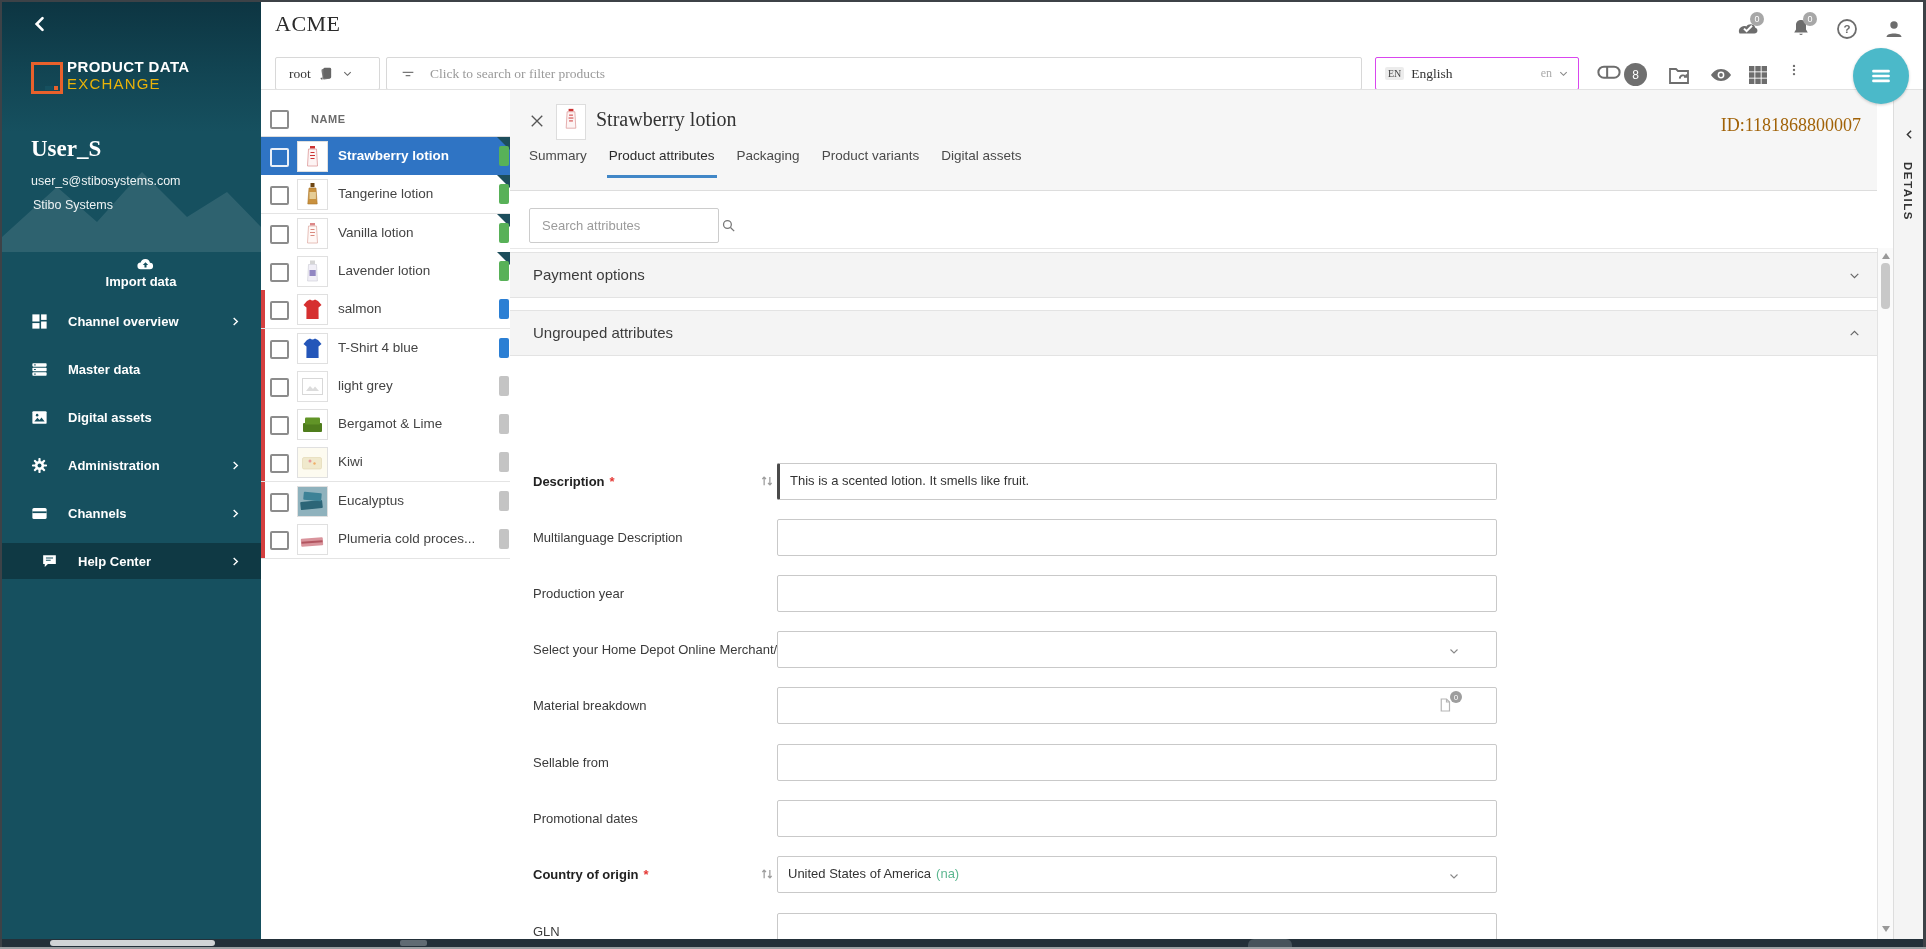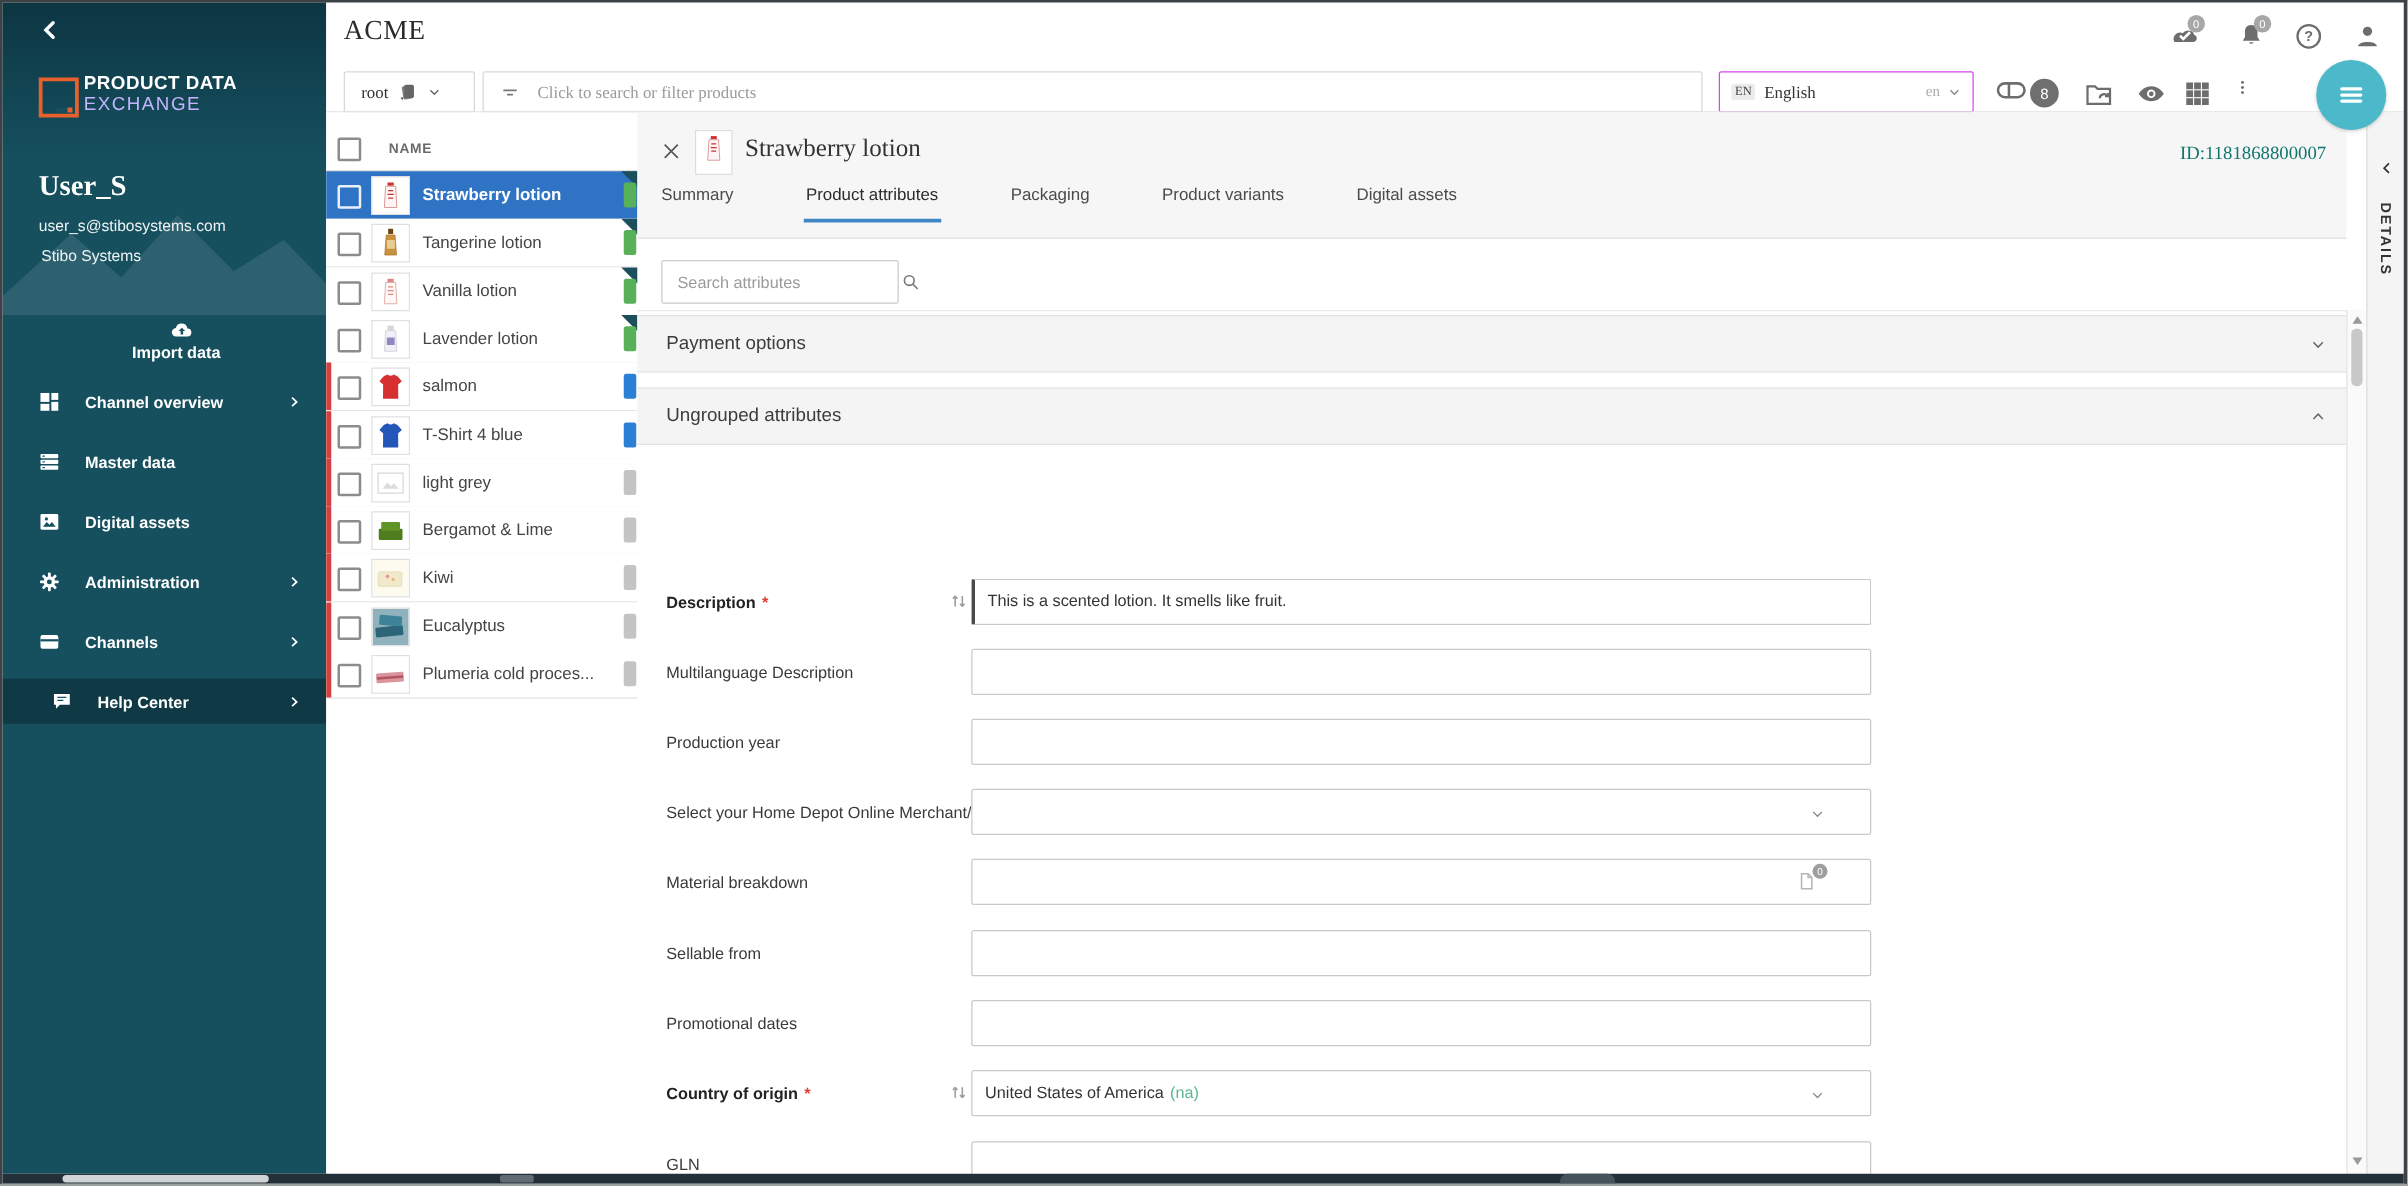--- a/index.html
+++ b/index.html
@@ -21,21 +21,21 @@
   
   #sidebar{left:2px;top:2px;width:259px;height:937px;background:#16505f;overflow:hidden;}
   #sidebar .photo-top{position:absolute;left:0;top:0;width:259px;height:130px;
       background:linear-gradient(180deg,#0d3542 0%,#124553 55%,rgba(22,80,95,0) 100%);}
   #sidebar .photo-mountain{position:absolute;left:0;top:140px;opacity:.10;}
   .collapse-btn{left:28px;top:12px;width:20px;height:20px;color:#fff;cursor:pointer;}
   .logo-box{left:29px;top:60px;width:26px;height:26px;border:3px solid #e8612c;}
   .logo-notch{left:43px;top:84px;width:8px;height:4px;background:#16505f;}
   .logo-dot{left:52px;top:84px;width:4px;height:4px;background:#e8612c;}
   .logo-line1{left:65px;top:56px;font-weight:700;font-size:15px;color:#fff;letter-spacing:.4px;}
-  .logo-line2{left:65px;top:73px;font-size:15px;color:#c4b5fd;letter-spacing:1.2px;}
+  .logo-line2{left:65px;top:73px;font-size:15px;color:#eab308;letter-spacing:1.2px;}
   .user-name{left:29px;top:134px;font-family:"Liberation Serif",serif;font-weight:700;font-size:23px;color:#fff;}
   .user-email{left:29px;top:172px;font-size:12.5px;color:#eef3f4;}
   .user-org{left:31px;top:196px;font-size:12.5px;color:#eef3f4;}
   .side-item{position:absolute;left:0;width:259px;height:36px;display:flex;align-items:center;cursor:pointer;color:#fff;}
   .side-item .s-ico{width:19px;height:19px;margin-left:28px;flex:0 0 auto;color:#fff;}
   .side-item .s-lab{margin-left:19px;font-weight:700;font-size:13px;}
   .side-item .s-chev{position:absolute;right:20px;width:11px;height:11px;color:#fff;}
   .side-item.active{background:rgba(0,0,0,.28);}
   .side-item.active .s-ico{margin-left:38px;}
 
@@ -88,22 +88,22 @@
   .corner-flag{position:absolute;right:0;top:0;width:0;height:0;border-left:13px solid transparent;border-top:13px solid #1d4e5c;}
   .sbadge{position:absolute;left:238px;top:9px;width:10px;height:20px;border-radius:2px;}
   .sbadge.green{background:#58b158;} .sbadge.blue{background:#2b7fd4;} .sbadge.grey{background:#c4c4c4;}
 
   
   #detail{left:510px;top:90px;width:1367px;height:849px;background:#fff;}
   .detail-head{position:absolute;left:0;top:0;width:1367px;height:100px;background:#f6f6f6;border-bottom:1px solid #ddd;}
   .close-x{position:absolute;left:18px;top:22px;width:18px;height:18px;color:#555;cursor:pointer;}
   .d-thumb{position:absolute;left:46px;top:14px;width:28px;height:34px;border:1px solid #ddd;background:#fff;overflow:hidden;}
   .d-title{position:absolute;left:86px;top:18px;font-family:"Liberation Serif",serif;font-size:20px;color:#333;}
-  .d-id{position:absolute;right:16px;top:25px;font-family:"Liberation Serif",serif;font-size:15px;color:#0f766e;}
-  .tabs{position:absolute;left:17px;top:58px;display:flex;column-gap:54px;}
+  .d-id{position:absolute;right:16px;top:25px;font-family:"Liberation Serif",serif;font-size:18px;color:#a16207;}
+  .tabs{position:absolute;left:17px;top:58px;display:flex;column-gap:18px;}
   .tab{padding:0 2px 12px 2px;font-size:13.5px;color:#4a4a4a;cursor:pointer;border-bottom:3px solid transparent;}
   .tab.active{color:#2b2b2b;border-bottom-color:#4187c7;}
   .attr-search{position:absolute;left:19px;top:118px;width:188px;height:33px;border:1px solid #ccc;border-radius:2px;
                display:flex;align-items:center;background:#fff;}
   .attr-search input{border:none;outline:none;flex:1;margin-left:10px;font-size:13px;color:#333;background:transparent;}
   .attr-search input::placeholder{color:#9b9b9b;}
   .attr-search .m-ico{width:17px;height:17px;margin-right:10px;color:#777;flex:0 0 auto;cursor:pointer;}
   .attr-divider{position:absolute;left:0;top:158px;width:1367px;height:1px;background:#e8e8e8;}
   .section-bar{position:absolute;left:0;width:1367px;height:44px;background:#f4f4f4;border-top:1px solid #e3e3e3;
                border-bottom:1px solid #e3e3e3;cursor:pointer;}

